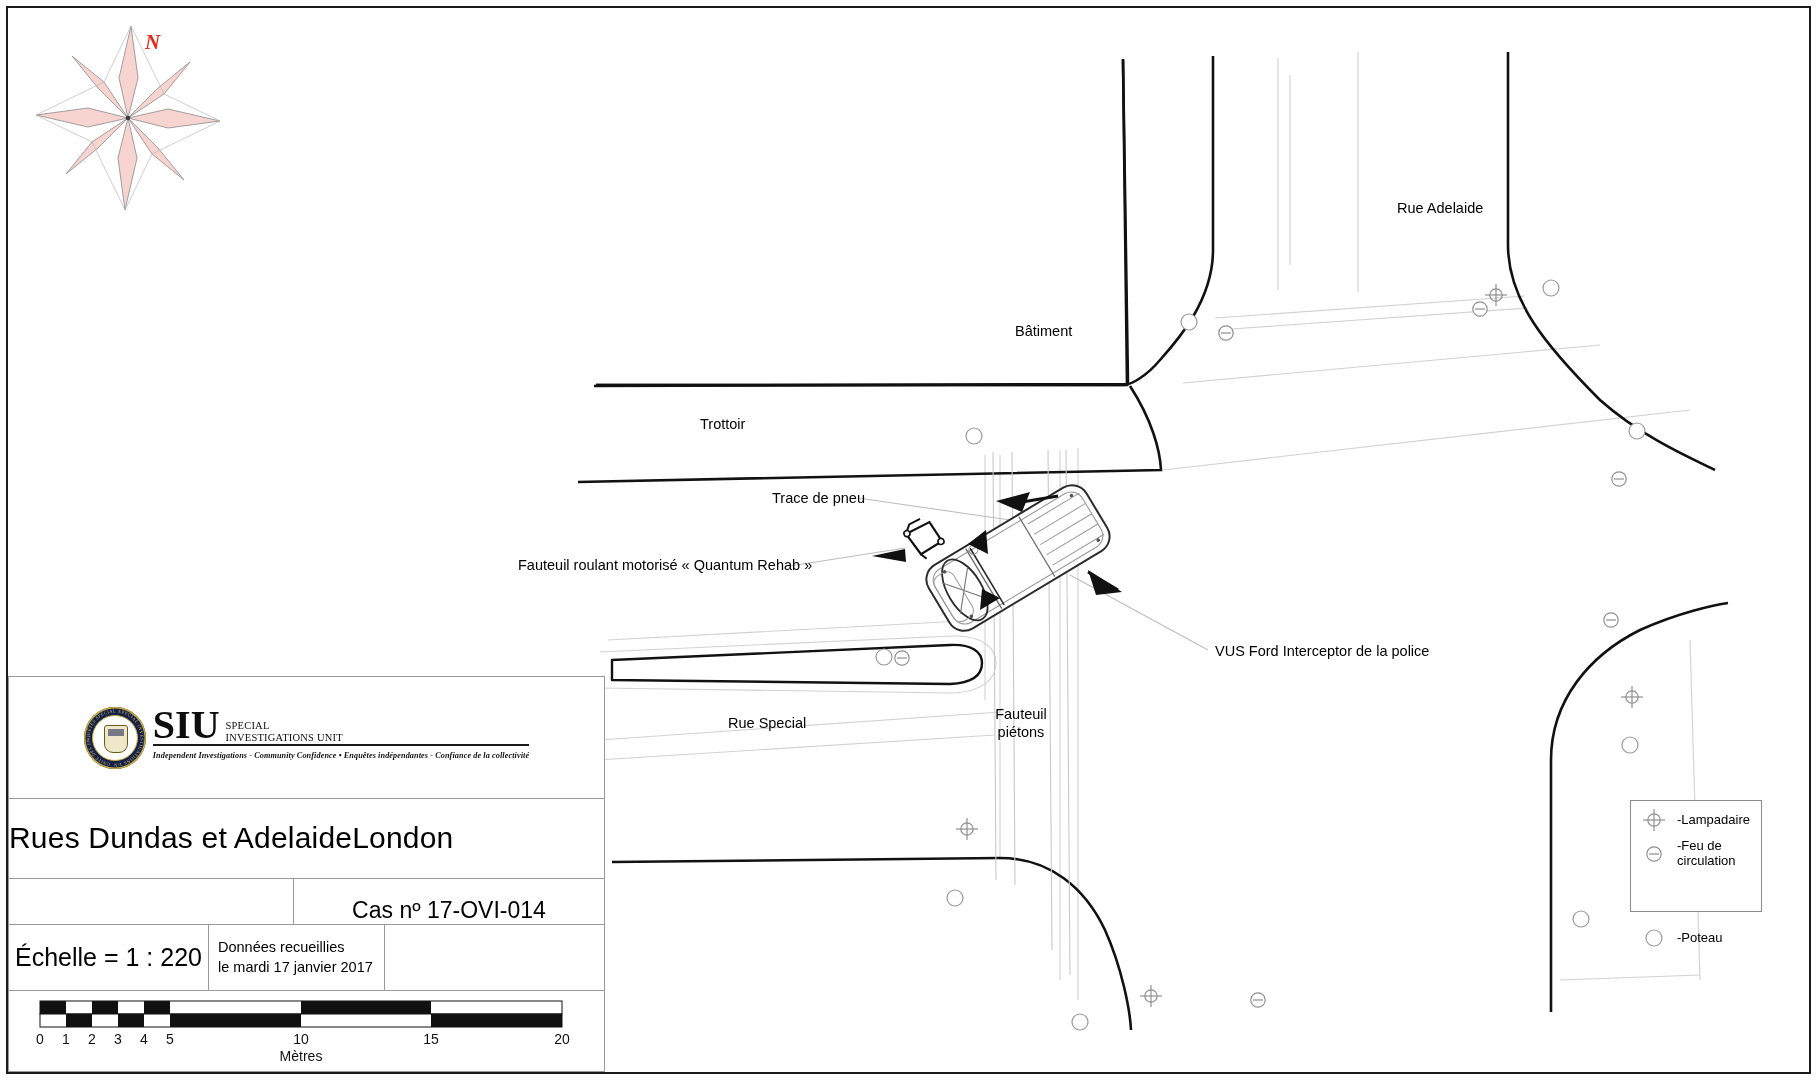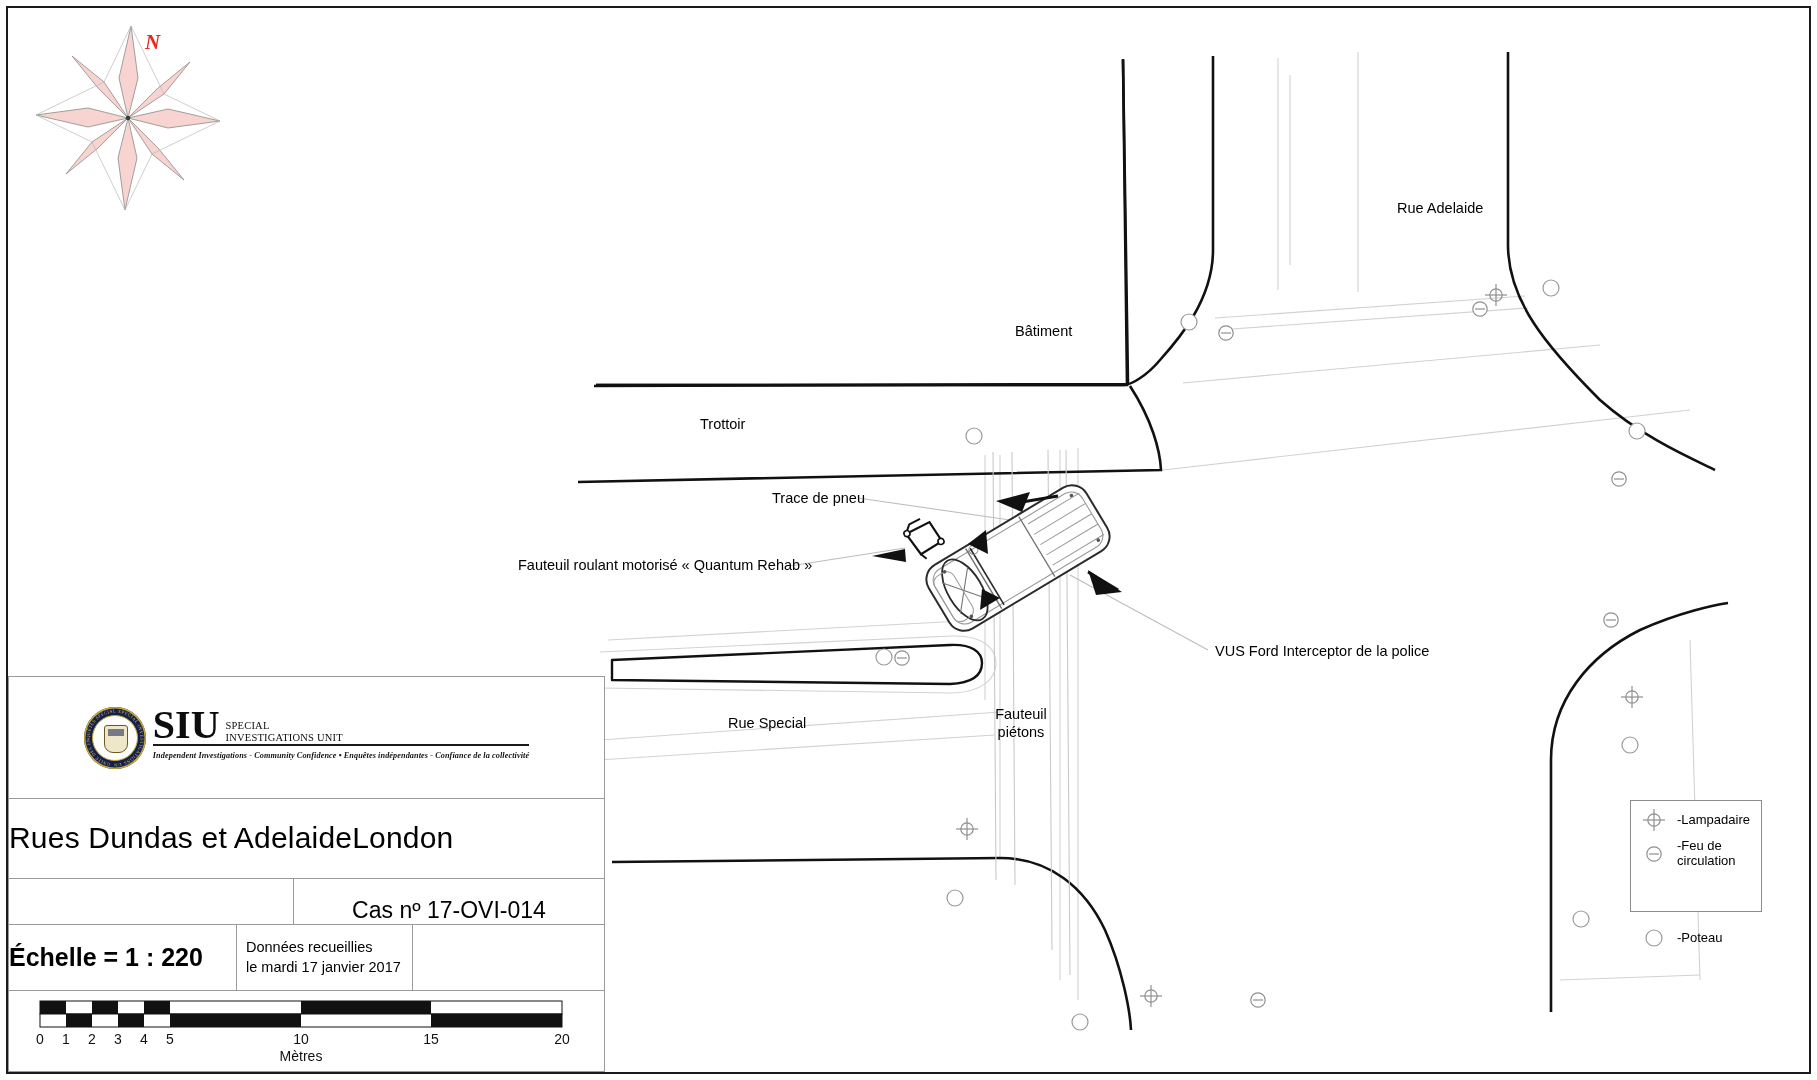--- a/index.html
+++ b/index.html
@@ -14,21 +14,21 @@
   .tb-row{border-bottom:1px solid #9a9a9a;box-sizing:border-box;position:relative;}
   #tb-logo{height:122px;display:flex;align-items:center;justify-content:center;}
   #tb-title{height:80px;display:flex;flex-direction:row;align-items:center;justify-content:flex-start;}
   #tb-title .t{font-size:30px;letter-spacing:.2px;line-height:1.02;color:#000;}
   #tb-case{height:46px;display:flex;}
   #tb-case .left{width:285px;border-right:1px solid #9a9a9a;box-sizing:border-box;}
   #tb-case .right{flex:1;display:flex;align-items:flex-end;justify-content:center;}
   #tb-case .right span{font-size:23px;color:#000;}
   #tb-scalerow{height:66px;display:flex;}
   #tb-scalerow .c{display:flex;align-items:center;box-sizing:border-box;}
-  #tb-scalerow .c1{width:228px;border-right:1px solid #9a9a9a;font-weight:bold;}
+  #tb-scalerow .c1{width:200px;justify-content:center;border-right:1px solid #9a9a9a;}
   #tb-scalerow .c1 span{font-size:25px;color:#000;}
   #tb-scalerow .c2{width:176px;border-right:1px solid #9a9a9a;padding-left:9px;}
   #tb-scalerow .c3{flex:1;padding-left:9px;}
   #tb-scalerow .two{font-size:14.5px;line-height:1.35;color:#000;}
   #tb-scalebar{height:80px;position:relative;border-bottom:none;}
   
   .logo-wrap{display:flex;align-items:flex-start;gap:7px;}
   .seal{width:62px;height:62px;border-radius:50%;background:#14204a;position:relative;flex:none;
         box-shadow:0 0 0 1.5px #c8a93a inset;}
   .seal:after{content:"";position:absolute;left:8px;top:8px;right:8px;bottom:8px;border-radius:50%;

